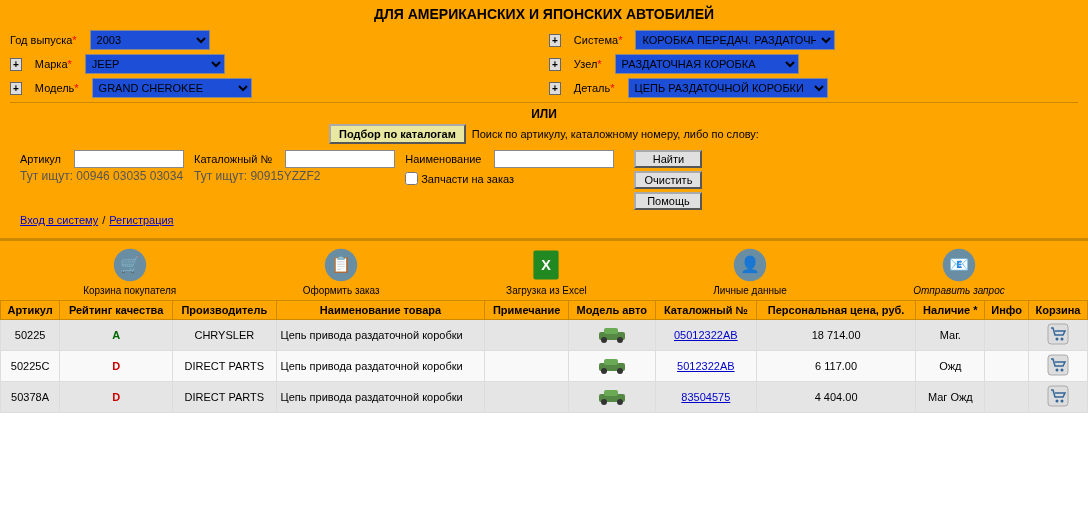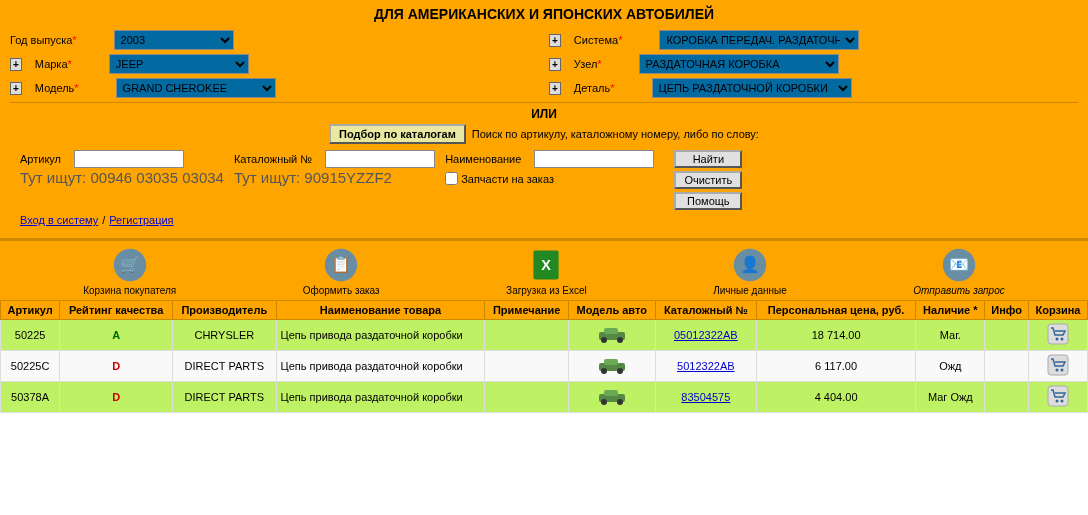--- a/index.html
+++ b/index.html
@@ -35,25 +35,24 @@
     .form-label {
       font-size: 11px;
       white-space: nowrap;
       color: #000;
     }
 
     .form-label .req { color: red; }
 
     .form-select {
       border: 1px solid #888;
-      background: #0369a1;
+      background: #1d4ed8;
       font-size: 11px;
       padding: 1px 2px;
       height: 20px;
-      margin-left: 24px;
     }
 
     .expand-icon {
       color: #000;
       font-size: 10px;
       cursor: pointer;
       border: 1px solid #666;
       background: #ddd;
       padding: 0 2px;
       font-weight: bold;
@@ -119,21 +118,21 @@
     .search-input {
       border: 1px solid #888;
       background: #fff;
       font-size: 11px;
       padding: 1px 3px;
       height: 18px;
       width: 100px;
     }
 
     .search-hint {
-      font-size: 15px;
+      font-size: 12px;
       color: #555;
     }
 
     .checkbox-row {
       display: flex;
       align-items: flex-end;
       gap: 3px;
       margin-top: 3px;
     }
 
@@ -215,21 +214,21 @@
 
     table.results thead th {
       border: 1px solid #cc8800;
       padding: 3px 4px;
       text-align: center;
       font-size: 11px;
       font-weight: bold;
     }
 
     table.results tbody tr {
-      background: #bef264;
+      background: #e5e5e5;
     }
 
     table.results tbody tr:nth-child(even) {
       background: #f9f9f9;
     }
 
     table.results tbody td {
       border: 1px solid #ddd;
       padding: 3px 4px;
       text-align: center;
@@ -300,21 +299,21 @@
         <select class="form-select" style="width:200px;">
           <option>КОРОБКА ПЕРЕДАЧ. РАЗДАТОЧНА...</option>
         </select>
       </div>
 
       <div class="form-row" style="margin-top:4px;">
         <span class="expand-icon">+</span>
         <span class="form-label">
           <span>Узел</span><span class="req">*</span>
         </span>
-        <select class="form-select" style="width:200px;">
+        <select class="form-select" style="width:184px;">
           <option>РАЗДАТОЧНАЯ КОРОБКА</option>
         </select>
       </div>
 
       <div class="form-row" style="margin-top:4px;">
         <span class="expand-icon">+</span>
         <span class="form-label">
           <span>Деталь</span><span class="req">*</span>
         </span>
         <select class="form-select" style="width:200px;">

